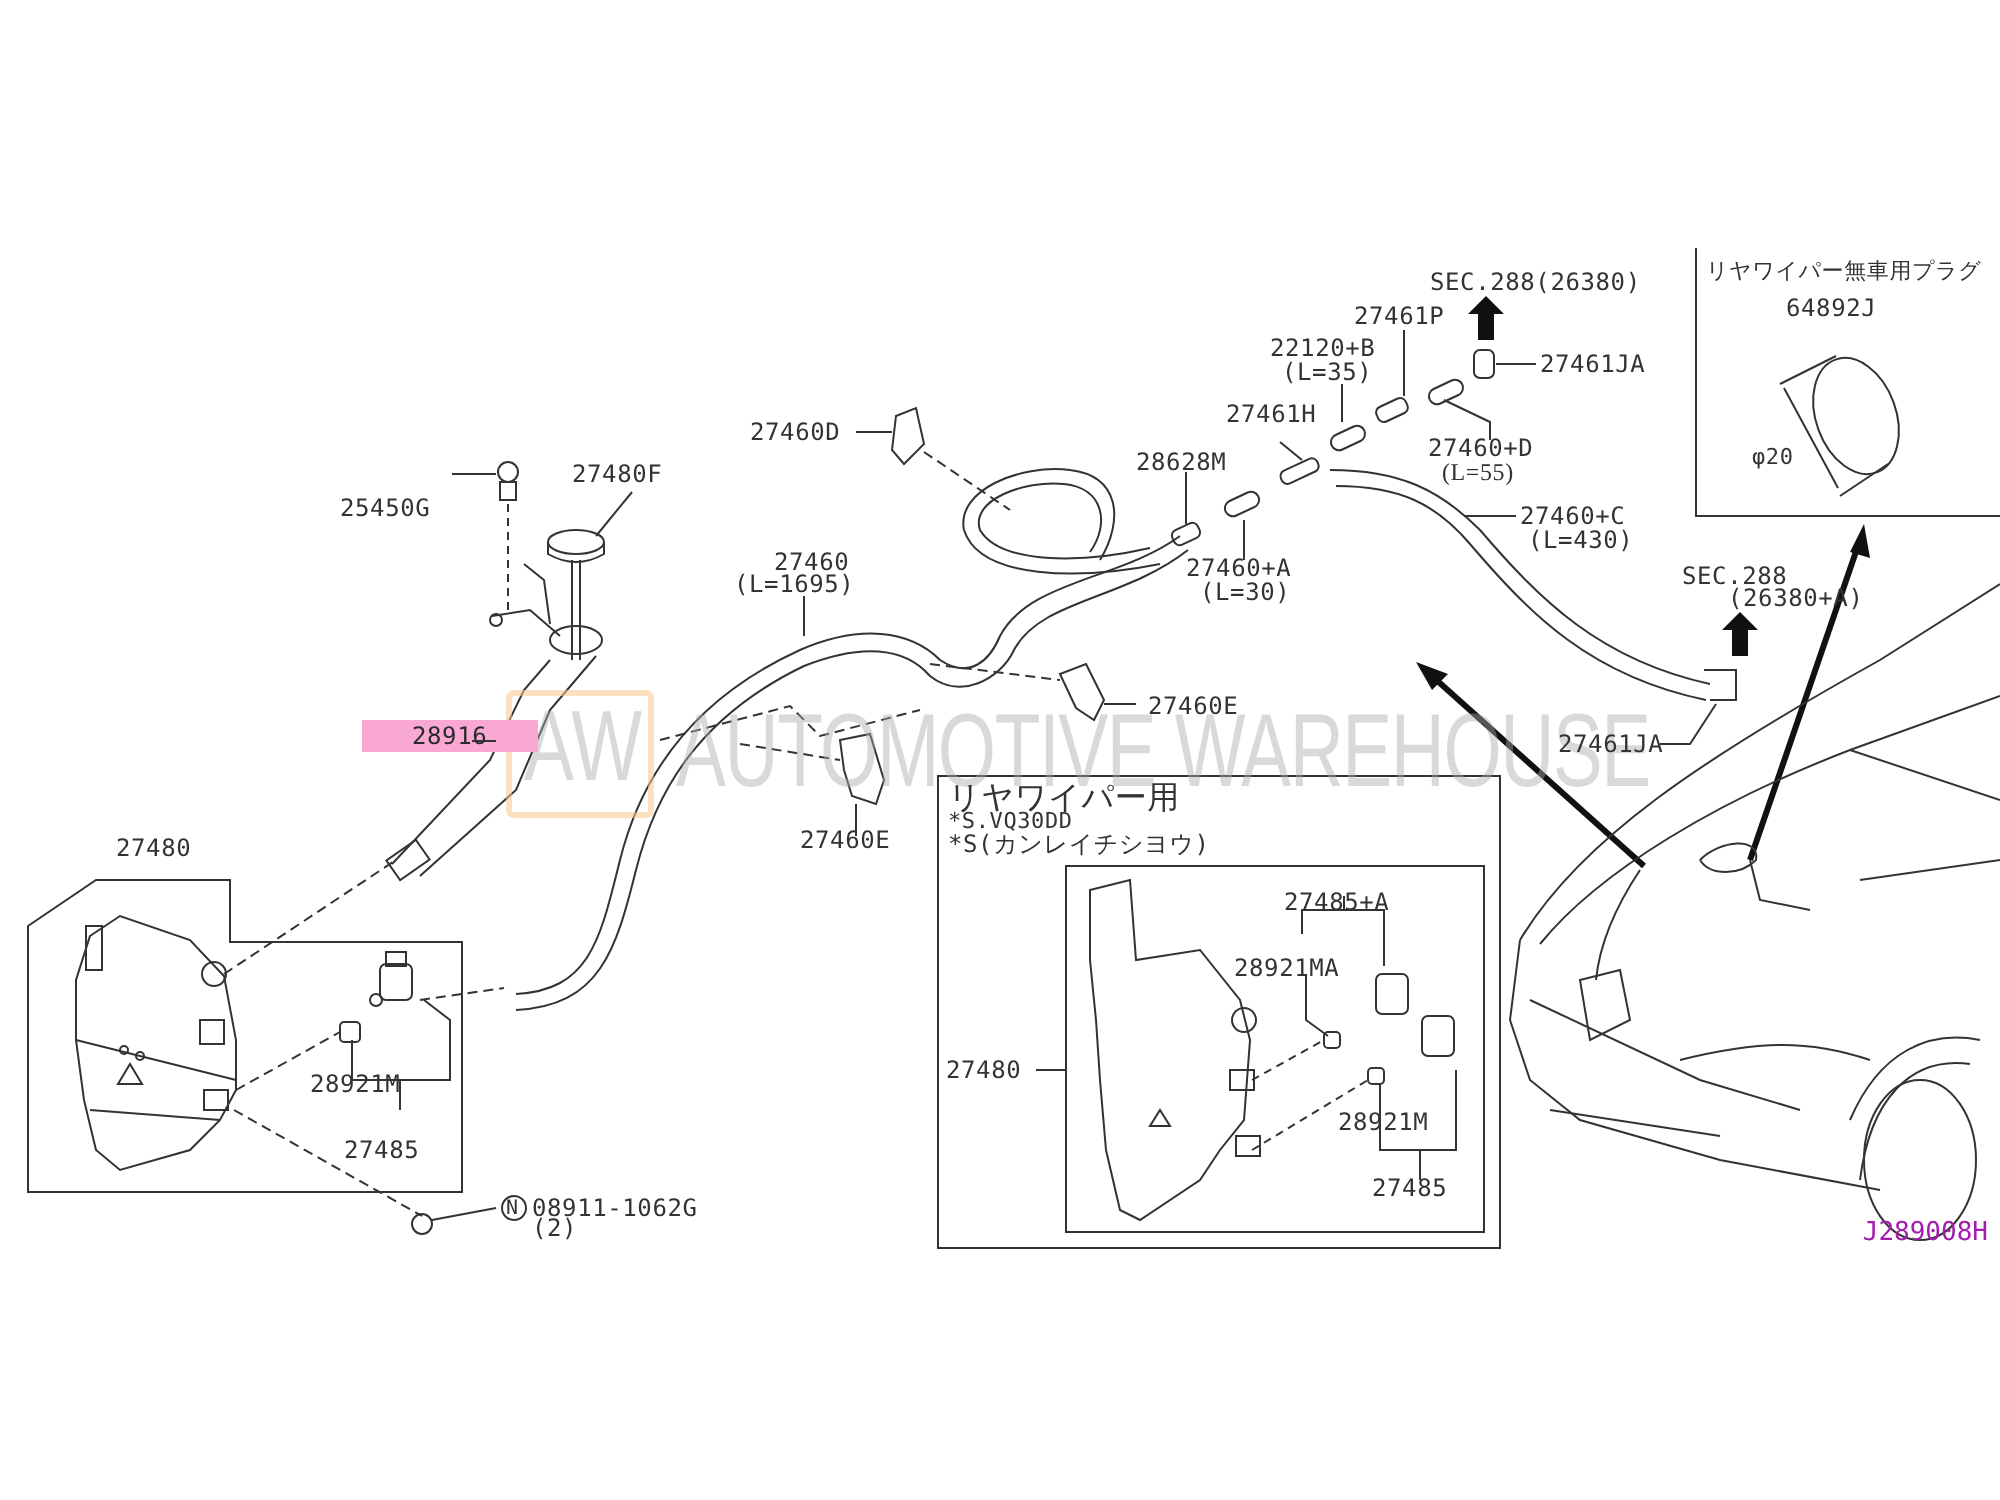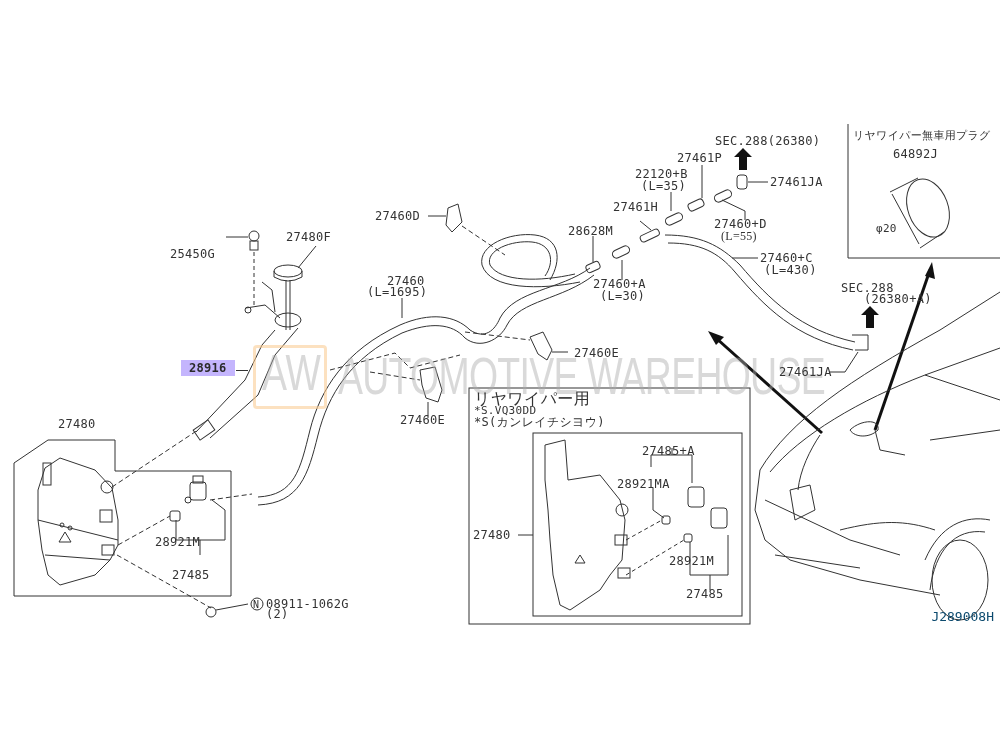--- a/index.html
+++ b/index.html
@@ -1,23 +1,23 @@
 <!DOCTYPE html>
 <html><head>
 <meta charset="utf-8">
 <style>
   html, body { margin:0; padding:0; background:#ffffff; }
   body { width:1000px; height:750px; position:relative; overflow:hidden; font-family:"DejaVu Sans Mono", monospace; }
   #diagram { position:absolute; left:0; top:0; width:1000px; height:750px; }
   .lbl { position:absolute; font-family:"DejaVu Sans Mono","Liberation Mono", monospace; font-size:12px; color:#333; white-space:pre; line-height:13px; letter-spacing:0.3px; }
-  .hl { background:#c4b5fd; padding:1px 8px; color:#2a2a2a;font-weight:bold; }
+  .hl { background:#f9a8d4; padding:1px 25px; color:#2a2a2a; }
   .wm { position:absolute; font-family:"Liberation Sans","DejaVu Sans",sans-serif; font-weight:normal; color:rgba(170,170,170,0.45); font-size:52px; letter-spacing:-1px; transform:scaleX(0.72); transform-origin:left top; white-space:nowrap; }
   .wm-box { position:absolute; left:253px; top:345px; width:68px; height:58px; border:3px solid rgba(250,200,140,0.55); border-radius:4px; }
   .wm-aw { position:absolute; left:262px; top:344px; font-family:"Liberation Sans",sans-serif; font-size:50px; color:rgba(170,170,170,0.45); transform:scaleX(0.75); transform-origin:left top; }
-  .code { position:absolute; right:6px; bottom:126px; font-family:"DejaVu Sans Mono",monospace; font-size:13px; color:#0c4a6e; }
+  .code { position:absolute; right:6px; bottom:126px; font-family:"DejaVu Sans Mono",monospace; font-size:13px; color:#a21caf; }
 </style>
 </head>
 <body>
 
 <svg id="diagram" viewBox="0 0 1000 750" xmlns="http://www.w3.org/2000/svg" fill="none" stroke="#333" stroke-width="1">
 
   <path d="M14,463 L48,440 L115,440 L115,471 L231,471 L231,596 L14,596 Z"></path>
 
   <g>
     <path d="M45,468 L60,458 L95,470 L112,488 L118,520 L118,545 L110,560 L95,575 L60,585 L48,575 L42,550 L38,520 L38,490 Z"></path>

